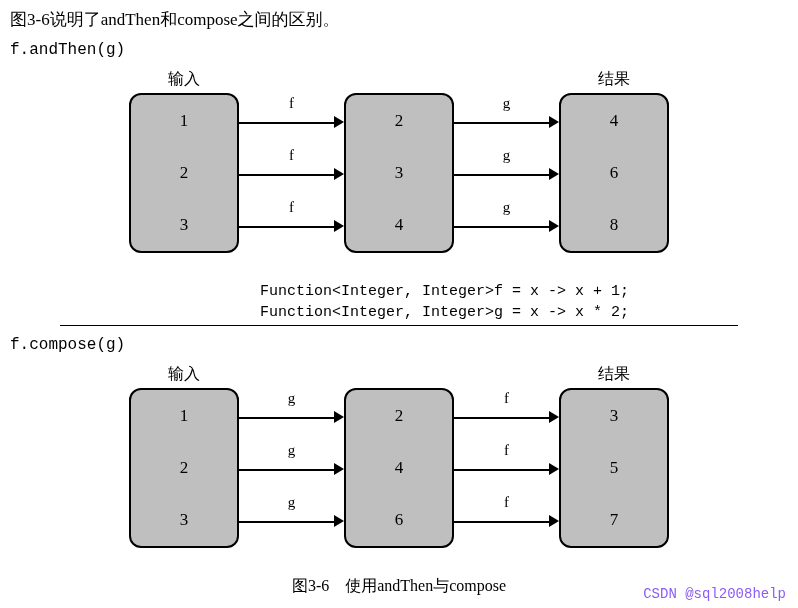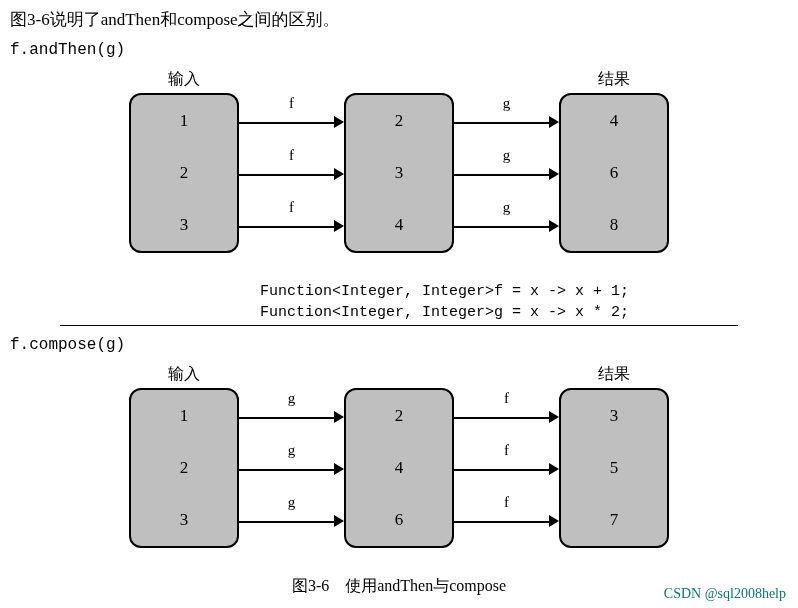--- a/index.html
+++ b/index.html
@@ -104,23 +104,23 @@
   }
   .caption {
     text-align: center;
     margin-top: 16px;
     font-size: 16px;
   }
   .watermark {
     position: fixed;
     right: 12px;
     bottom: 6px;
-    color: #0f766e;
+    color: #8b5cf6;
     font-size: 14px;
-    font-family: Liberation Serif, serif;
+    font-family: Liberation Mono, monospace;
   }
 </style>
 </head>
 <body>
 
 <div class="intro">
   <span>图3-6说明了</span><span class="mono">andThen</span><span>和</span><span class="mono">compose</span><span>之间的区别。</span>
 </div>
 
 <div class="diagram-title">f.andThen(g)</div>

